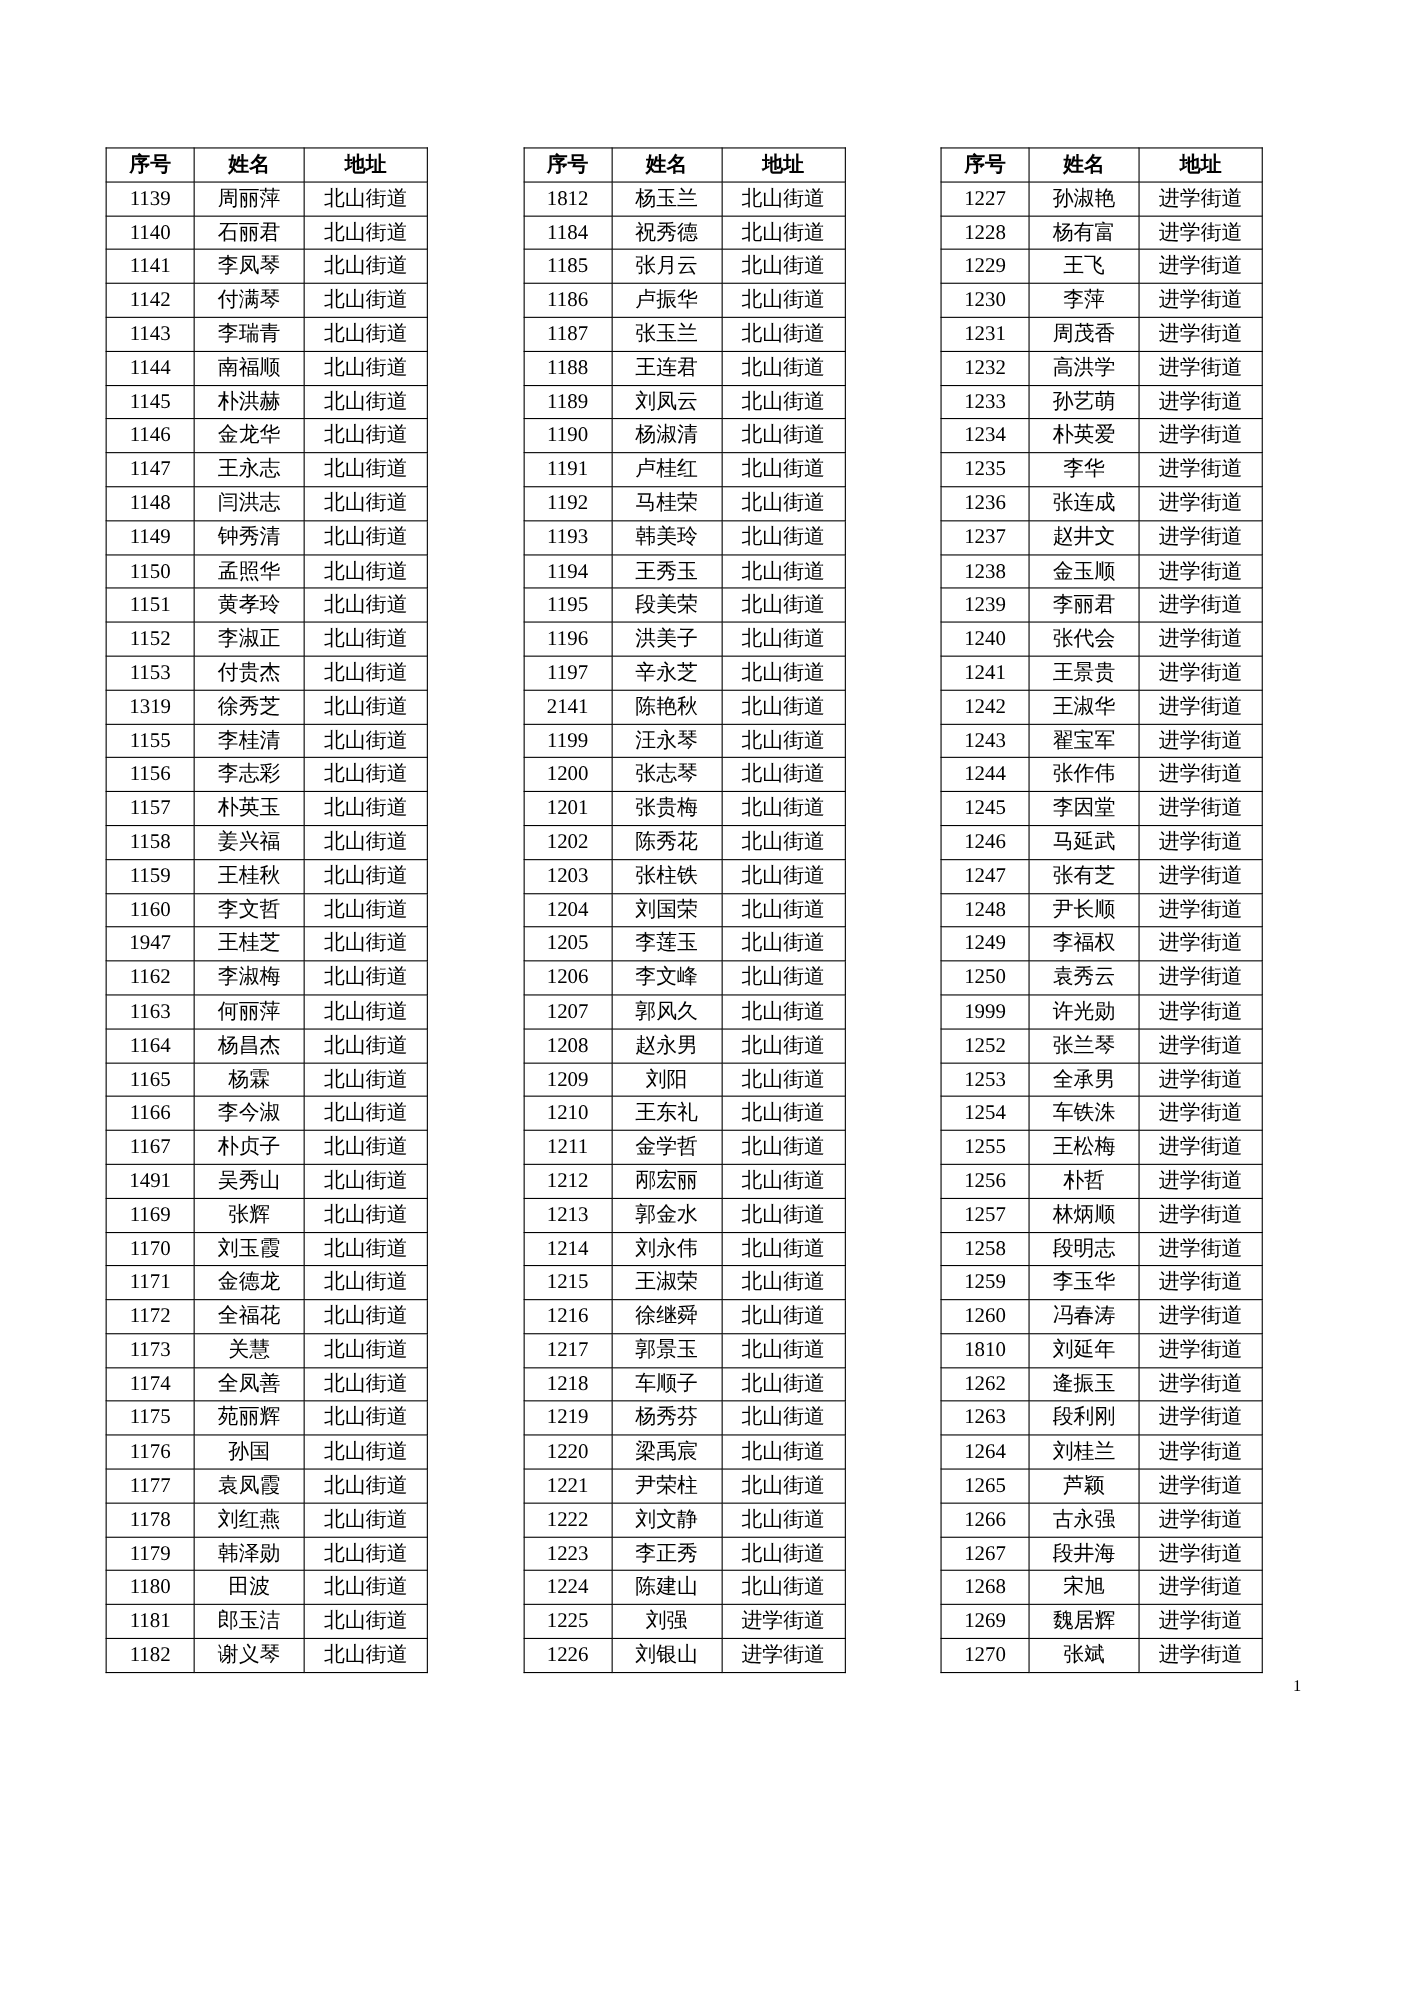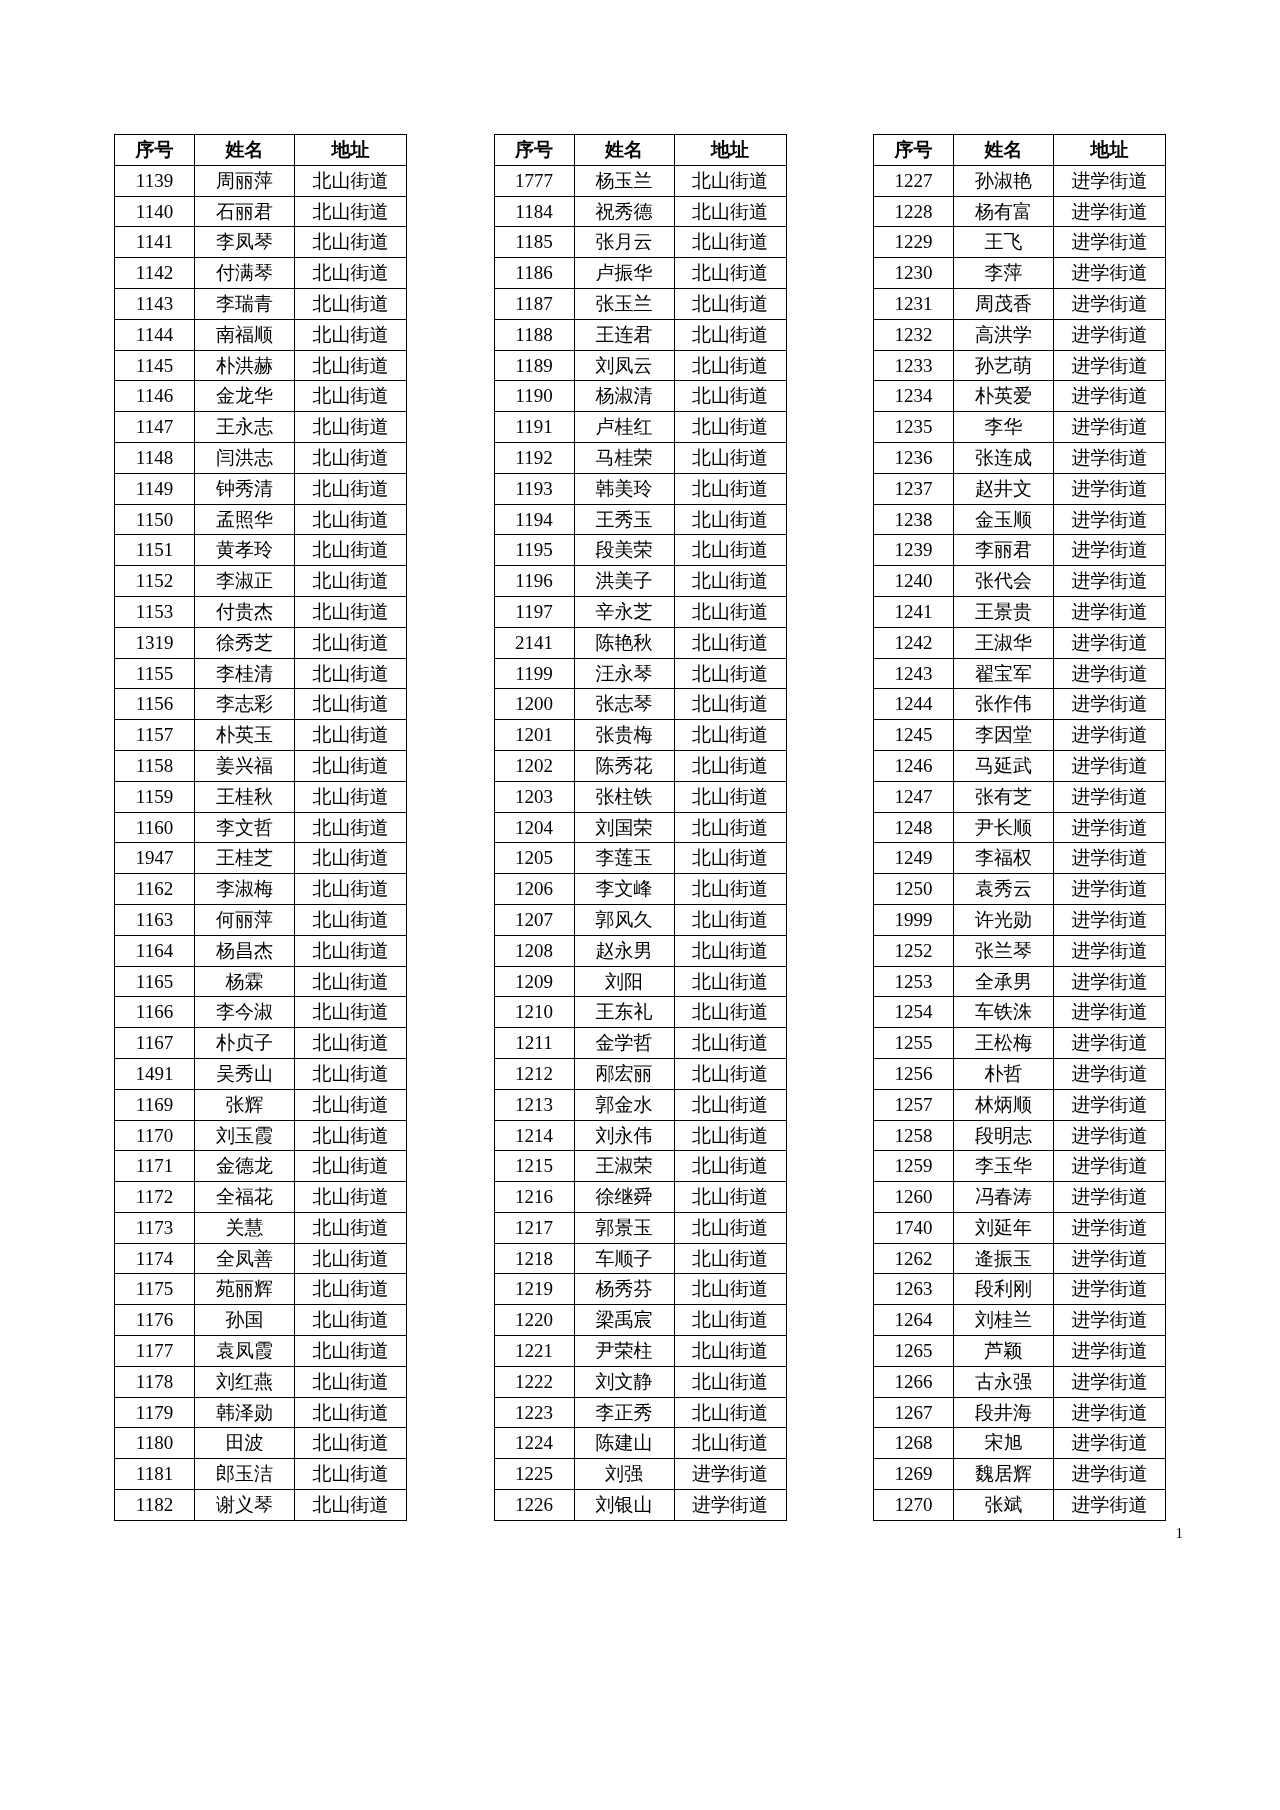--- a/index.html
+++ b/index.html
@@ -23,21 +23,20 @@
     background: #ffffff;
   }
   .tables-area {
     position: absolute;
     left: 96px;
     top: 134px;
     width: 1052px;
     display: flex;
     flex-direction: row;
     justify-content: space-between;
-    margin-left: 18px;
   }
   table.roster {
     border-collapse: collapse;
     table-layout: fixed;
   }
   table.roster th,
   table.roster td {
     border: 1px solid #000000;
     height: 29.8px;
     line-height: 29.8px;
@@ -315,21 +314,21 @@
         </colgroup>
         <thead>
           <tr>
             <th>序号</th>
             <th>姓名</th>
             <th>地址</th>
           </tr>
         </thead>
         <tbody>
           <tr>
-            <td>1777</td>
+            <td>1812</td>
             <td>杨玉兰</td>
             <td>北山街道</td>
           </tr>
           <tr>
             <td>1184</td>
             <td>祝秀德</td>
             <td>北山街道</td>
           </tr>
           <tr>
             <td>1185</td>
@@ -721,21 +720,21 @@
             <td>1259</td>
             <td>李玉华</td>
             <td>进学街道</td>
           </tr>
           <tr>
             <td>1260</td>
             <td>冯春涛</td>
             <td>进学街道</td>
           </tr>
           <tr>
-            <td>1740</td>
+            <td>1810</td>
             <td>刘延年</td>
             <td>进学街道</td>
           </tr>
           <tr>
             <td>1262</td>
             <td>逄振玉</td>
             <td>进学街道</td>
           </tr>
           <tr>
             <td>1263</td>

